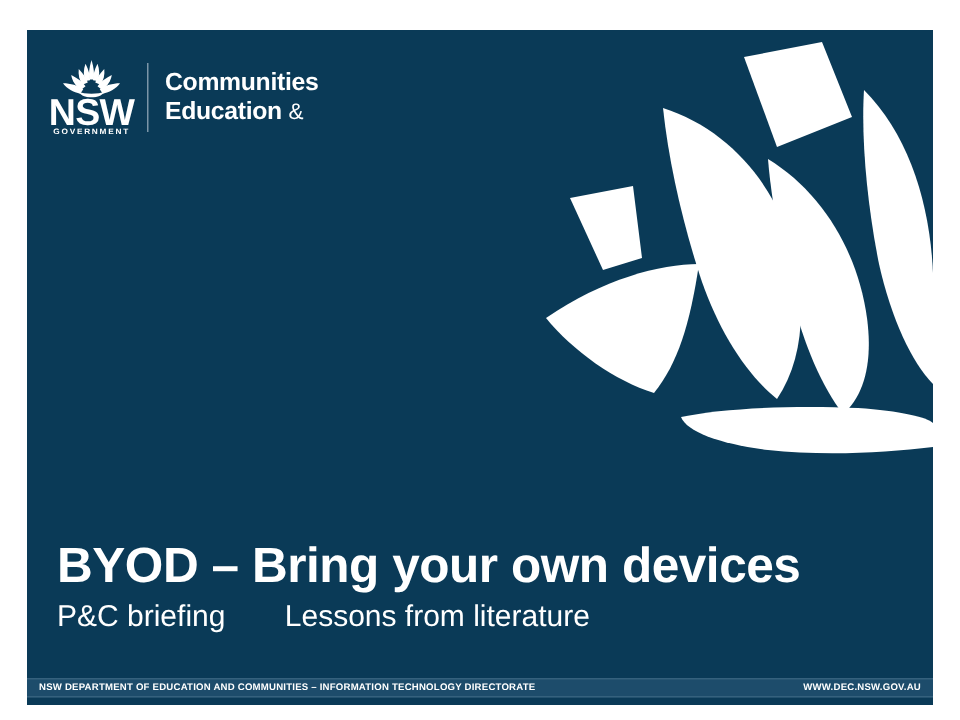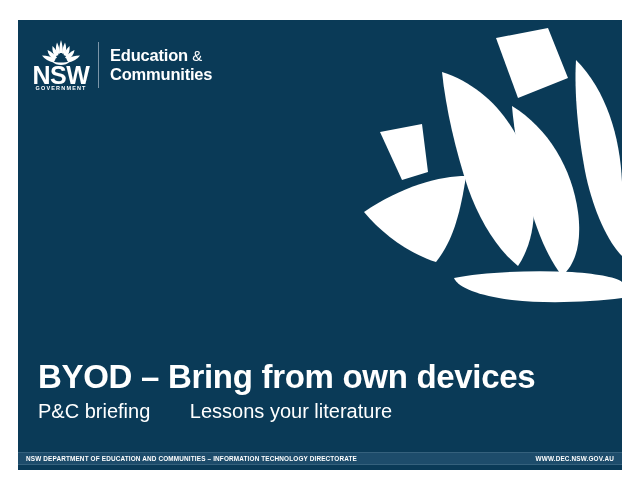--- a/index.html
+++ b/index.html
@@ -191,31 +191,31 @@
           </g>
         </svg>
       </span>
       <span id="nsw-wordmark">NSW</span>
       <span id="nsw-government-word">GOVERNMENT</span>
     </div>
 
     <div id="brand-divider"></div>
 
     <div id="brand-text-block">
+      <div id="brand-line-communities">Communities</div>
       <div id="brand-line-education"><span>Education</span> <span class="amp">&amp;</span></div>
-      <div id="brand-line-communities">Communities</div>
     </div>
 
   </div>
 
   <div id="title-area">
-    <div id="slide-title">BYOD – Bring from own devices</div>
+    <div id="slide-title">BYOD – Bring your own devices</div>
     <div id="slide-subtitle">
       <span id="subtitle-left">P&amp;C briefing</span>
-      <span id="subtitle-right">Lessons your literature</span>
+      <span id="subtitle-right">Lessons from literature</span>
     </div>
   </div>
 
   <div id="footer-bar">
     <span class="footer-text">NSW DEPARTMENT OF EDUCATION AND COMMUNITIES – INFORMATION TECHNOLOGY DIRECTORATE</span>
     <span class="footer-text">WWW.DEC.NSW.GOV.AU</span>
   </div>
 
 </div>
 

